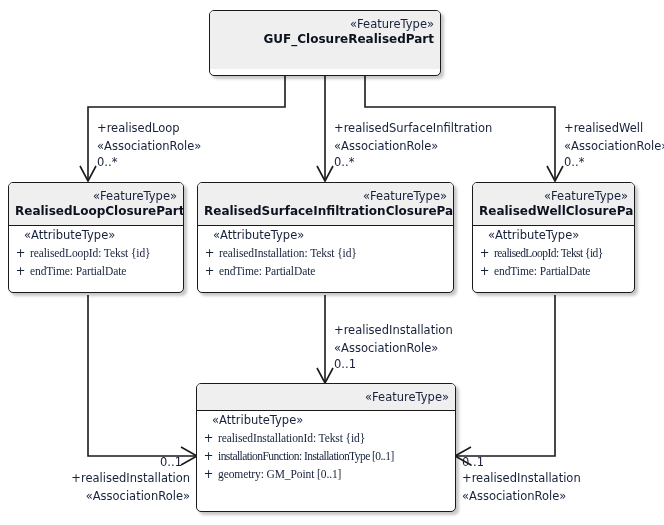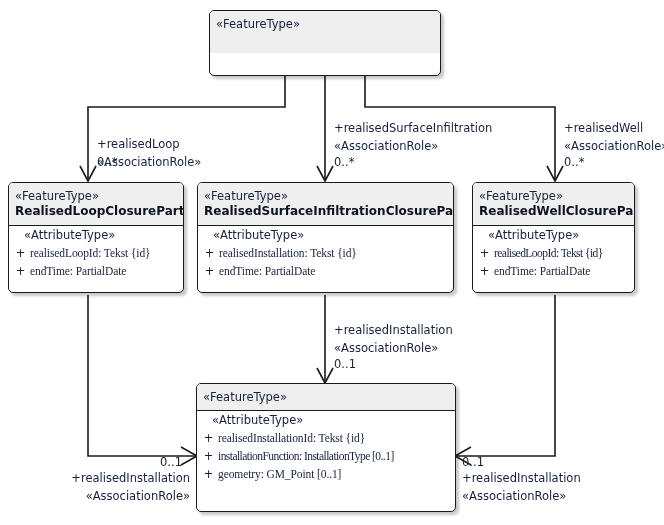--- a/index.html
+++ b/index.html
@@ -30,21 +30,21 @@
     box-sizing: border-box;
     border: 1.6px solid #1a1a1a;
     border-radius: 5px;
     background: #ffffff;
     box-shadow: 3px 3px 3px rgba(0,0,0,0.22);
     overflow: hidden;
   }
   .uml-header {
     background: #efefef;
     padding: 6px 6px 6px 6px;
-    text-align: left;
+    text-align: right;
     line-height: 1.25;
   }
   .uml-header.tall {
     padding-bottom: 22px;
   }
   .stereotype {
     font-size: 11.5px;
     color: #16213a;
     display: block;
     white-space: nowrap;
@@ -139,20 +139,21 @@
       <path d="M 181 447 L 197 456 L 181 465"></path>
 
       <path d="M 555 295 L 555 456 L 456 456"></path>
       <path d="M 471 447 L 455 456 L 471 465"></path>
     </g>
   </svg>
 
   <div class="uml-class" style="left:209px; top:10px; width:232px; height:66px;">
     <div class="uml-header tall">
       <span class="stereotype">«FeatureType»</span>
+      <span class="classname">GUF_ClosureRealisedPart</span>
     </div>
   </div>
 
   <div class="uml-class" style="left:8px; top:182px; width:176px; height:111px;">
     <div class="uml-header">
       <span class="stereotype">«FeatureType»</span>
       <span class="classname">RealisedLoopClosurePart</span>
     </div>
     <div class="uml-sep"></div>
     <div class="uml-attrs">
@@ -221,21 +222,21 @@
         <span class="attr-vis">+</span>
         <span class="attr-text squeeze">installationFunction: InstallationType [0..1]</span>
       </div>
       <div class="attr-row">
         <span class="attr-vis">+</span>
         <span class="attr-text">geometry: GM_Point [0..1]</span>
       </div>
     </div>
   </div>
 
-  <div class="assoc-label" style="left:97px; top:136px;">
+  <div class="assoc-label" style="left:97px; top:120px;">
     <span class="assoc-line">+realisedLoop</span>
     <span class="assoc-line">«AssociationRole»</span>
   </div>
   <div class="mult" style="left:97px; top:155px;">0..*</div>
 
   <div class="assoc-label" style="left:334px; top:120px;">
     <span class="assoc-line">+realisedSurfaceInfiltration</span>
     <span class="assoc-line">«AssociationRole»</span>
   </div>
   <div class="mult" style="left:334px; top:155px;">0..*</div>

